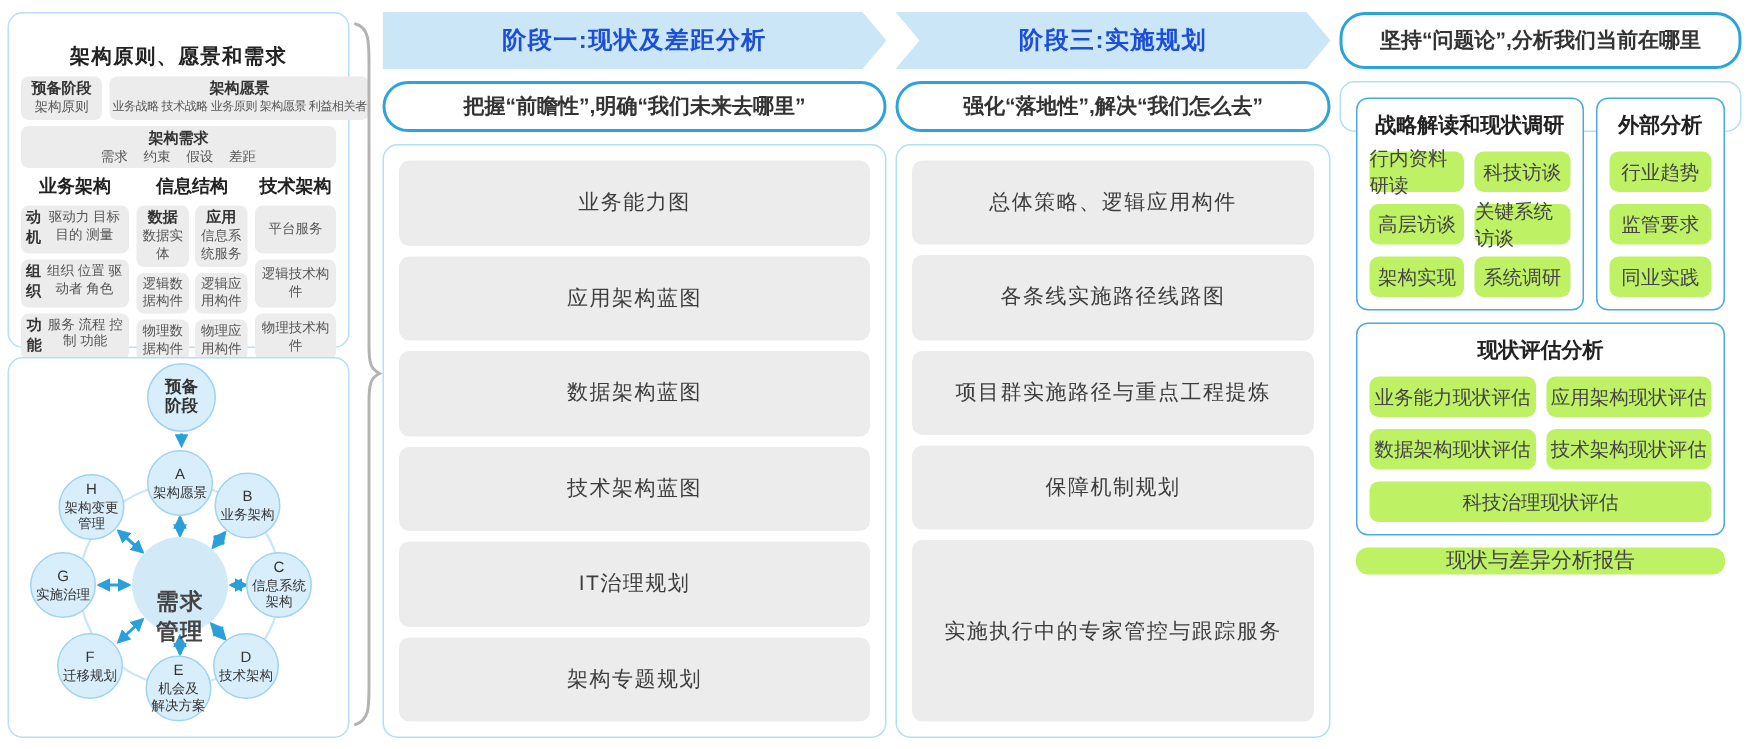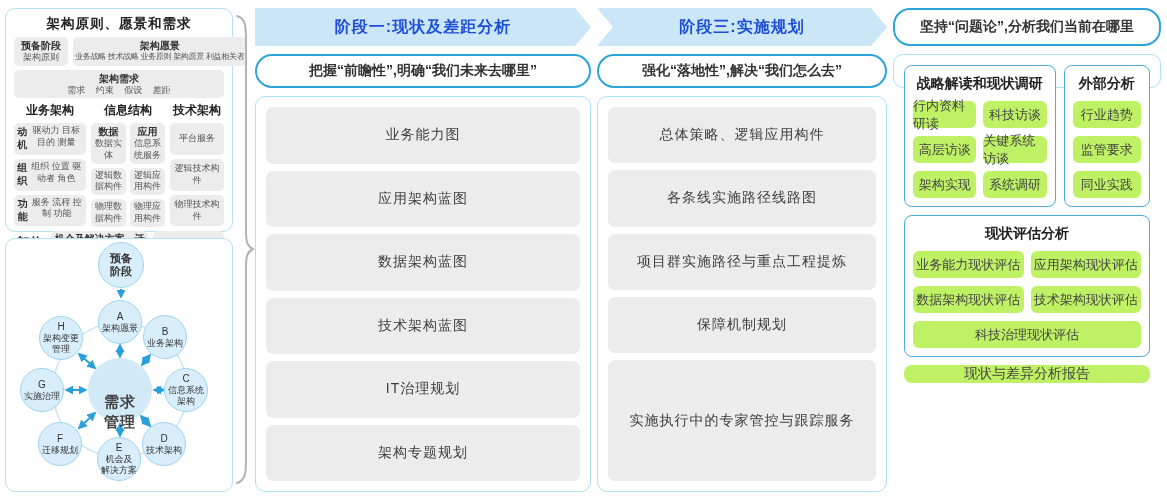--- a/index.html
+++ b/index.html
@@ -4,21 +4,21 @@
 <style>
   * { margin:0; padding:0; box-sizing:border-box; }
   html,body { width:1167px; height:499px; background:#fff;
     font-family:"Liberation Sans","DejaVu Sans",sans-serif; color:#333; }
   .page { position:relative; width:1167px; height:499px; display:flex;
     padding:8px 6px 7px 5px; }
 
   
   .left-col { width:228px; flex:0 0 228px; display:flex; flex-direction:column; gap:6px; }
   .panel-lb { border:1.5px solid #b5e0f5; border-radius:10px; background:#fff; }
-  .top-panel { height:224px; padding:6px 8px; display:flex; flex-direction:column; gap:4px; }
+  .top-panel { height:224px; padding:20px 8px; display:flex; flex-direction:column; gap:4px; }
   .tp-title { font-size:13.5px; font-weight:bold; text-align:center; color:#222; letter-spacing:1px; }
   .g-box { background:#ececec; border-radius:5px; padding:2px 2px; font-size:9px; color:#555;
     text-align:center; line-height:1.3; }
   .g-box b { display:block; font-size:10px; color:#333; }
   .tp-row1 { display:flex; gap:5px; }
   .prep-box { flex:0 0 54px; }
   .vision-box { flex:1; }
   .vision-box .sub1line { white-space:nowrap; font-size:8px; letter-spacing:-0.3px; display:block; }
   .req-box .spaced { word-spacing:8px; }
   .tp-cols { display:flex; gap:5px; flex:1; }

